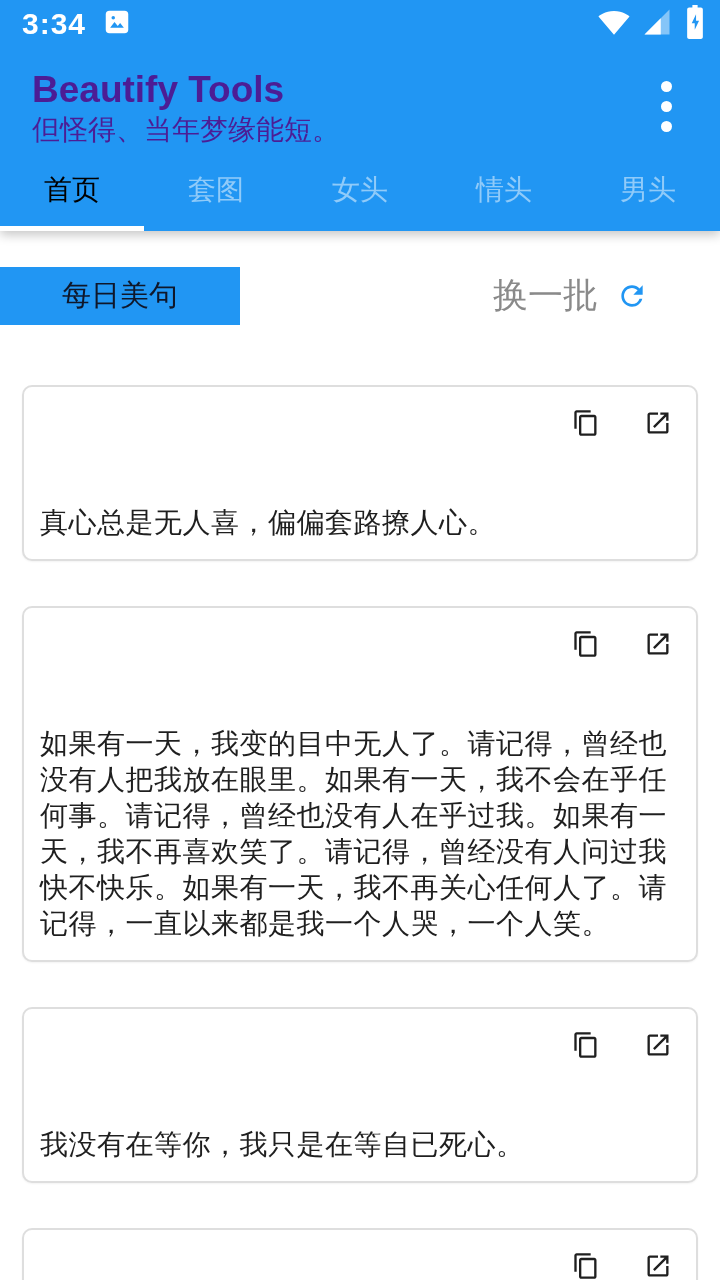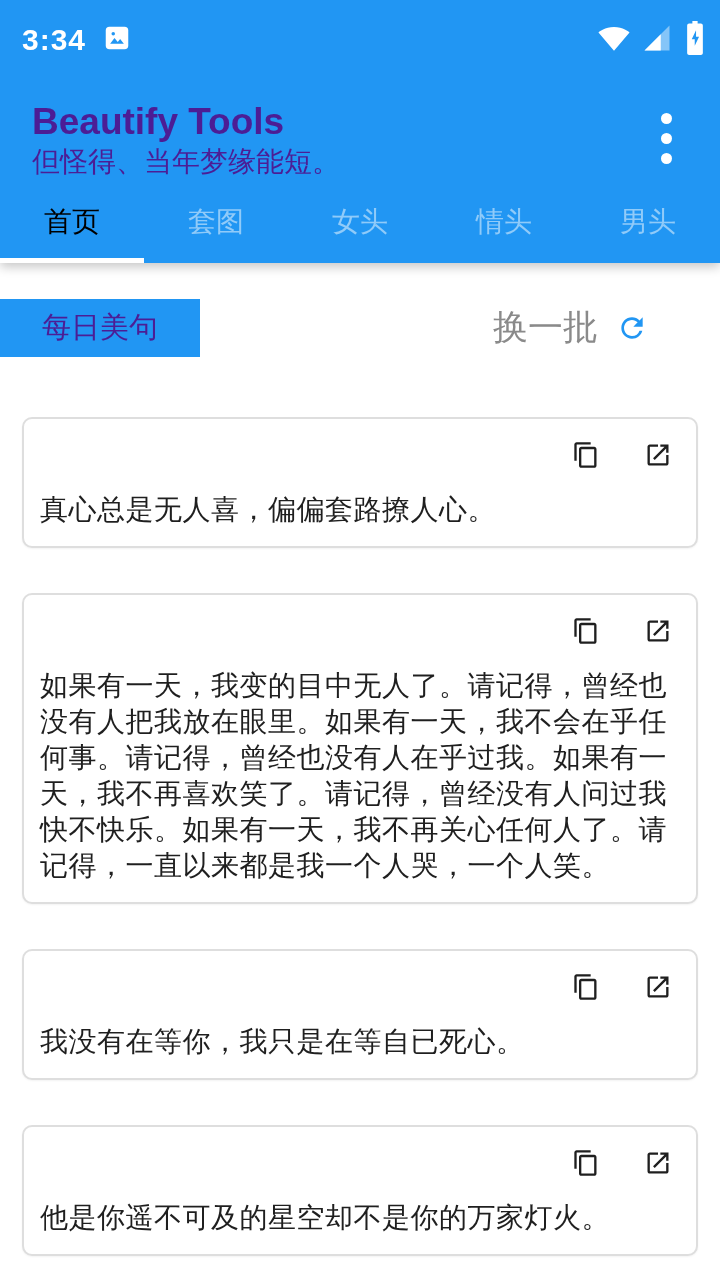--- a/index.html
+++ b/index.html
@@ -4,52 +4,52 @@
 <style>
   html,body{margin:0;padding:0;background:#fff;}
   .phone{
     width:720px;height:1280px;overflow:hidden;position:relative;
     background:#ffffff;font-family:"Liberation Sans",sans-serif;
     -webkit-font-smoothing:antialiased;
   }
   
   .header-block{background:#2196F3;position:relative;z-index:2;
     box-shadow:0 4px 10px rgba(0,0,0,0.22);}
-  .statusbar{height:48px;display:flex;align-items:center;padding:16px 14px;color:#fff;}
+  .statusbar{height:48px;display:flex;align-items:center;padding:0 14px;color:#fff;}
   .statusbar .time{font-size:30px;font-weight:bold;letter-spacing:1px;margin:0 16px 0 8px;}
   .statusbar .notif-icons{display:flex;align-items:center;gap:12px;}
   .statusbar .sys-icons{margin-left:auto;display:flex;align-items:center;gap:12px;}
   .appbar{padding:22px 0 0 32px;position:relative;color:#4c1d95;}
   .appbar .title{font-size:37px;font-weight:bold;line-height:1.1;}
   .appbar .subtitle{font-size:28px;}
   .overflow-btn{position:absolute;top:26px;right:34px;width:40px;height:64px;
     display:flex;flex-direction:column;align-items:center;justify-content:center;gap:9px;
     background:transparent;border:none;cursor:pointer;padding:0;}
   .overflow-btn .dot{width:11px;height:11px;border-radius:50%;background:#fff;}
   
   .tabs{display:flex;height:82px;}
   .tab{width:144px;position:relative;display:flex;align-items:center;justify-content:center;
     font-size:28px;color:rgba(255,255,255,0.5);cursor:pointer;background:transparent;border:none;
     font-family:"Liberation Sans",sans-serif;}
   .tab.active{color:#000000;}
   .tab-indicator{position:absolute;left:0;bottom:0;width:144px;height:5px;background:#ffffff;}
   
   .daily-row{display:flex;align-items:center;margin-top:36px;}
-  .daily-badge{width:200px;height:58px;background:#2196F3;color:#4c1d95;font-size:29px;
+  .daily-badge{width:240px;height:58px;background:#2196F3;color:#0f172a;font-size:29px;
     display:flex;align-items:center;justify-content:center;border:none;cursor:pointer;
     font-family:"Liberation Sans",sans-serif;}
   .refresh-group{margin-left:auto;margin-right:72px;display:flex;align-items:center;gap:18px;}
   .refresh-label{font-size:35px;color:#8a8a8a;}
   .icon-btn{background:transparent;border:none;padding:0;cursor:pointer;line-height:0;}
   
   .cards{margin-top:60px;padding:0 22px;display:flex;flex-direction:column;gap:45px;}
   .card{background:#fff;border:2px solid #dedede;border-radius:10px;
     padding:16px 20px 18px 16px;box-shadow:0 1px 2px rgba(0,0,0,0.05);}
   .card-actions{display:flex;justify-content:flex-end;gap:44px;padding:6px 4px 0 0;}
-  .card-quote{margin-top:23px;font-size:28px;line-height:36px;color:#1f1f1f;
+  .card-quote{margin-top:68px;font-size:28px;line-height:36px;color:#1f1f1f;
     letter-spacing:0.5px;}
 </style>
 </head>
 <body>
 
 <div class="phone">
 
   <div class="header-block">
 
     <div class="statusbar">

